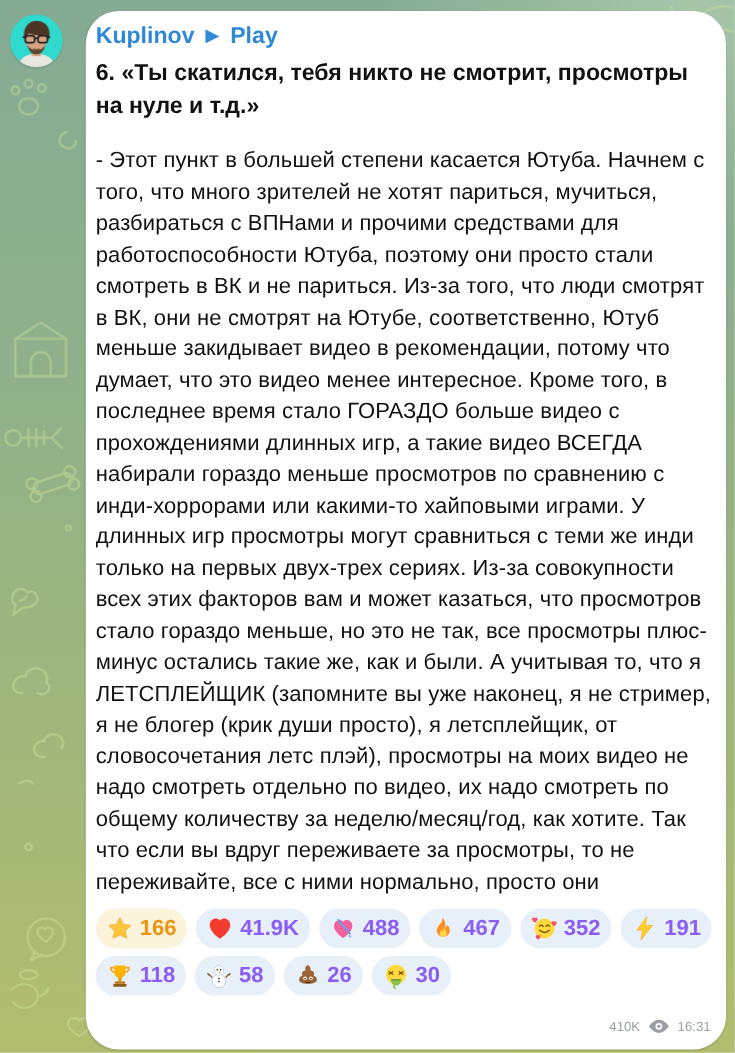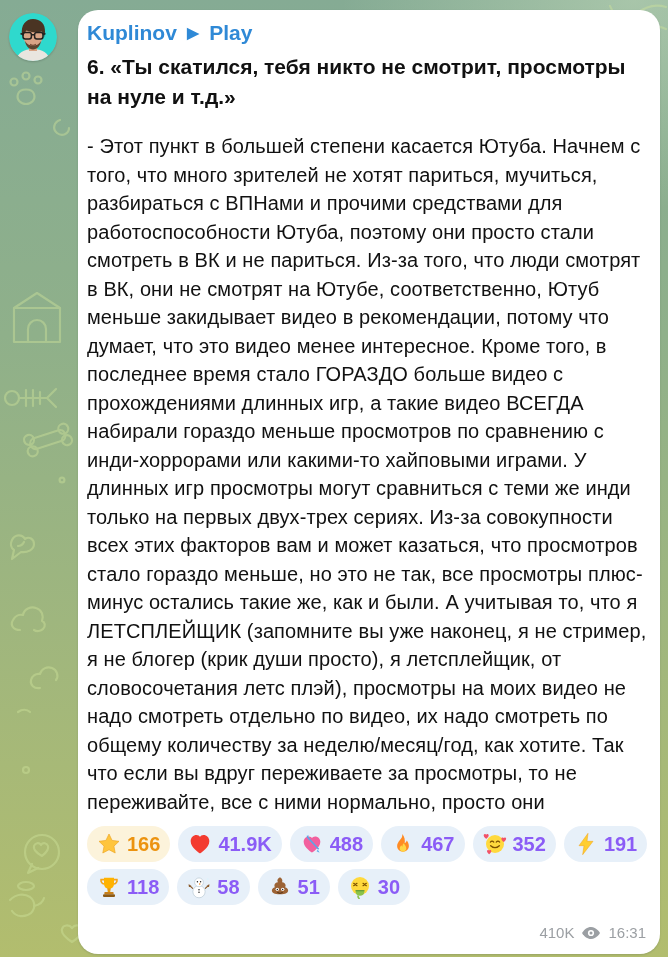--- a/index.html
+++ b/index.html
@@ -15,21 +15,21 @@
   .doodles{position:absolute;inset:0;pointer-events:none;}
 
   .avatar{
     position:absolute;left:9px;top:13px;width:48px;height:48px;border-radius:50%;
     overflow:hidden;box-shadow:0 1px 2px rgba(0,0,0,.18);
   }
   .avatar svg{display:block;width:48px;height:48px;}
 
   .bubble{
     position:absolute;left:78px;top:10px;right:8px;bottom:3px;
-    background:#ffffff;border-radius:20px;
+    background:#ffffff;border-radius:30px;
     padding:10px 12px 8px 9px;box-sizing:border-box;
     box-shadow:0 1px 2px rgba(16,35,47,.15);
   }
   .channel-name{
     color:#2f89d6;font-size:21px;font-weight:700;line-height:26px;cursor:pointer;
   }
   .msg-title{
     margin-top:6px;color:#111;font-size:21px;font-weight:700;line-height:30px;
   }
   .msg-body{
@@ -44,21 +44,21 @@
     padding:0 10px;background:#e7f0f9;cursor:pointer;user-select:none;text-align:center;
   }
   .pill .r-icon{width:24px;height:24px;display:inline-flex;}
   .pill .r-icon svg{width:24px;height:24px;display:block;}
   .pill .r-count{font-size:20px;font-weight:600;color:#8b5cf6;}
   .pill.highlighted{background:#fcf3db;}
   .pill.highlighted .r-count{color:#ec9310;}
 
   .meta{
     position:absolute;right:14px;bottom:10px;display:flex;align-items:center;gap:7px;
-    color:#9b9fa3;font-size:15px;line-height:22px;
+    color:#9b9fa3;font-size:12px;line-height:22px;
   }
   .meta .eye-icon{display:inline-flex;}
   .meta .eye-icon svg{width:20px;height:14px;display:block;}
 </style>
 </head>
 <body>
 
 <div class="bg-light"></div>
 
 <svg class="doodles" width="668" height="957" viewBox="0 0 668 957">
@@ -231,21 +231,21 @@
     <span class="r-icon">
           <svg viewBox="0 0 36 36">
             <path d="M18 3.5c3.2 2 4.3 4.6 3.1 7.2 3 .3 5.3 2.3 5.3 5 0 .9-.3 1.8-.8 2.5 2.7.6 4.6 2.5 4.6 5 0 3.5-3.6 5.8-12.2 5.8S5.8 26.7 5.8 23.2c0-2.5 1.9-4.4 4.6-5-.5-.7-.8-1.6-.8-2.5 0-2.7 2.3-4.7 5.3-5-1.9-2.7-.4-5.4 3.1-7.2z" fill="#9c6335"></path>
             <circle cx="14" cy="21.5" r="2.5" fill="#fff"></circle>
             <circle cx="22" cy="21.5" r="2.5" fill="#fff"></circle>
             <circle cx="14" cy="21.8" r="1.1" fill="#222"></circle>
             <circle cx="22" cy="21.8" r="1.1" fill="#222"></circle>
             <path d="M14.5 26.5q3.5 2.5 7 0" stroke="#4c2c12" stroke-width="1.4" fill="none" stroke-linecap="round"></path>
           </svg>
         </span>
-    <span class="r-count">51</span>
+    <span class="r-count">26</span>
   </div>
       <div class="pill">
     <span class="r-icon">
           <svg viewBox="0 0 36 36">
             <circle cx="18" cy="16.5" r="13.5" fill="#ffd93d"></circle>
             <path d="M8.5 12.5l5 3.5M13.5 12.5l-5 3.5M22.5 12.5l5 3.5M27.5 12.5l-5 3.5" stroke="#7a4f00" stroke-width="1.8" stroke-linecap="round"></path>
             <path d="M11.5 22.5h13v2.6c0 3.6-2.9 6.2-6.5 6.2s-6.5-2.6-6.5-6.2z" fill="#8bc34a"></path>
             <path d="M11.5 22.5h13v2h-13z" fill="#689f38"></path>
             <path d="M15 31.5c0 1.6.6 2.9 1.6 3.7" stroke="#8bc34a" stroke-width="2.4" fill="none" stroke-linecap="round"></path>
           </svg>

